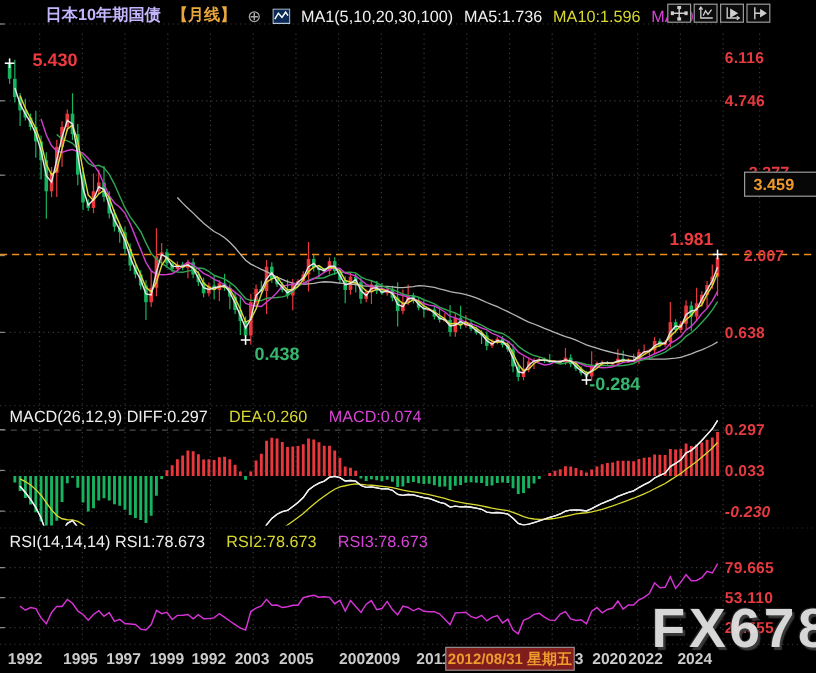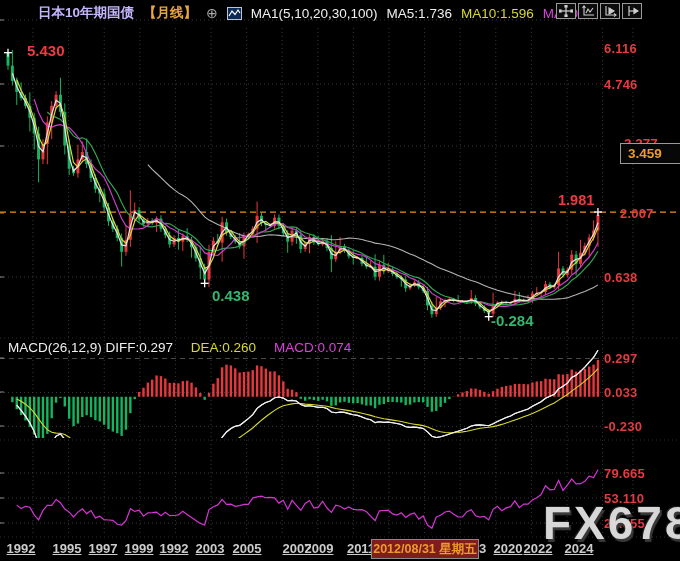--- a/index.html
+++ b/index.html
@@ -15,21 +15,21 @@
   .t-ma{color:#efefef;}
   .c-yellow{color:#d8d830;}
   .c-magenta{color:#d743d7;}
   #toolbar{position:absolute;left:556px;top:3px;display:flex;gap:2px;z-index:7;}
   .tbtn{width:20px;height:16px;border:1px solid #9a9a9a;background:#0c0c0c;display:flex;
         align-items:center;justify-content:center;padding:0;box-sizing:border-box;}
   
   .ylab{position:absolute;left:604px;font-size:13px;font-weight:700;color:#e43a40;z-index:1;
         transform:translateY(-50%);letter-spacing:.2px;}
   .xlab{position:absolute;top:541px;font-size:13px;font-weight:700;color:#cccccc;z-index:1;
-        transform:translateX(-50%);text-shadow:1px 1px 0 #000;text-decoration:underline;}
+        transform:translateX(-50%);text-shadow:1px 1px 0 #000;}
   
   .ann{position:absolute;font-size:15px;font-weight:700;z-index:2;
        text-shadow:1px 1px 0 #000,-1px -1px 0 #000,1px -1px 0 #000,-1px 1px 0 #000;}
   .ann-red{color:#ef3a40;}
   .ann-green{color:#36b56d;}
   
   .ind-header{position:absolute;left:8px;z-index:2;font-size:13.5px;white-space:nowrap;}
   .ind-header span{margin-right:14px;}
   .hw{color:#efefef;}
   
@@ -547,21 +547,21 @@
       </g>
     </svg>
 
   <div id="labels">
       <span class="ylab" style="top: 20px; margin-top: 28px;">6.116</span>
       <span class="ylab" style="top: 84px;">4.746</span>
       <span class="ylab" style="top: 213px; margin-left: 16px;">2.007</span>
       <span class="ylab" style="top: 277px;">0.638</span>
       <span class="ylab" style="top: 358px;">0.297</span>
       <span class="ylab" style="top: 392px;">0.033</span>
-      <span class="ylab" style="top: 426px;">-0.230</span>
+      <span class="ylab" style="top: 426px; font-style: italic;">-0.230</span>
       <span class="ylab" style="top: 473px;">79.665</span>
       <span class="ylab" style="top: 498px;">53.110</span>
       <span class="ylab" style="top: 523px;">26.555</span>
       <span class="xlab" style="left: 21px;">1992</span>
       <span class="xlab" style="left: 67px;">1995</span>
       <span class="xlab" style="left: 103px;">1997</span>
       <span class="xlab" style="left: 139px;">1999</span>
       <span class="xlab" style="left: 174px;">1992</span>
       <span class="xlab" style="left: 210px;">2003</span>
       <span class="xlab" style="left: 247px;">2005</span>
@@ -629,18 +629,23 @@
   <span class="ann ann-red" style="left:27px;top:42px;">5.430</span>
   <span class="ann ann-green" style="left:212px;top:287px;">0.438</span>
   <span class="ann ann-green" style="left:491px;top:312px;">-0.284</span>
   <span class="ann ann-red" style="left:558px;top:192px;font-size:14.5px;">1.981</span>
 
   <div class="ind-header" style="top:340px;">
     <span class="hw">MACD(26,12,9) DIFF:0.297</span>
     <span class="c-yellow">DEA:0.260</span>
     <span class="c-magenta">MACD:0.074</span>
   </div>
+  <div class="ind-header" style="top:444px;">
+    <span class="hw">RSI(14,14,14) RSI1:78.673</span>
+    <span class="c-yellow">RSI2:78.673</span>
+    <span class="c-magenta">RSI3:78.673</span>
+  </div>
 
   <div id="date-tooltip">2012/08/31 星期五</div>
   <span id="partial-year">3</span>
 
   <div id="watermark">FX678</div>
 </div>
 
 </body></html>

